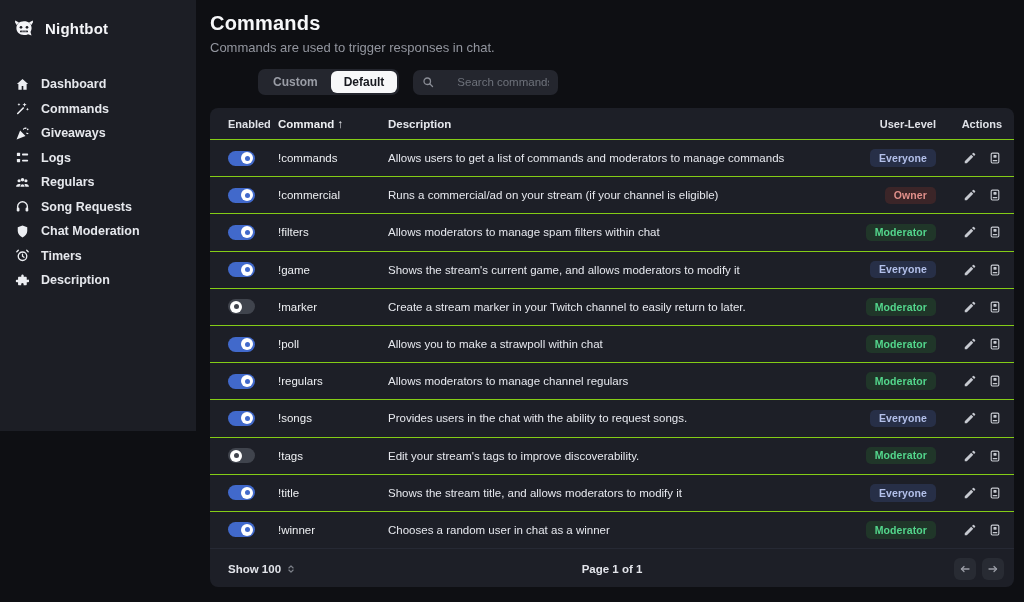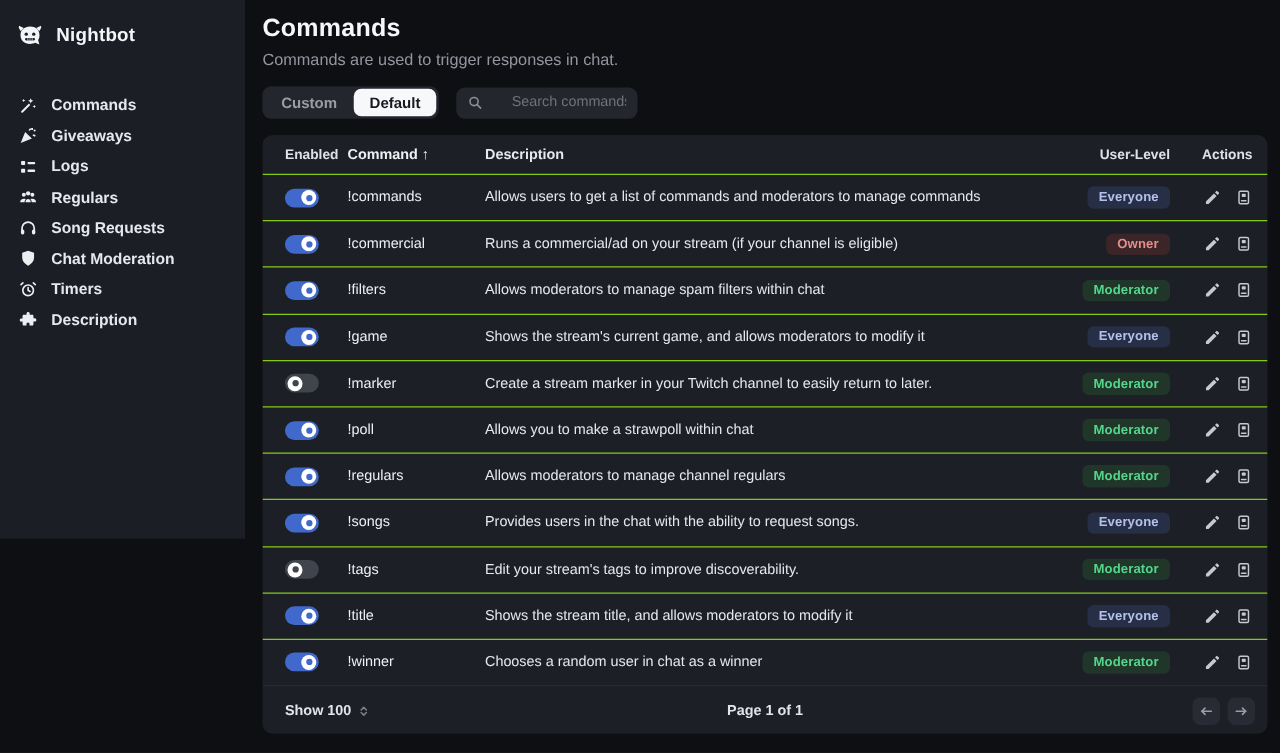--- a/index.html
+++ b/index.html
@@ -27,21 +27,21 @@
     font-size: 12.5px; color: #e6e8ed; font-weight: bold; height: 24.5px;
   }
   .nav-icon { width: 15px; height: 15px; display: inline-flex; color: #eceef2; flex: none; }
   .nav-icon svg { width: 100%; height: 100%; }
 
   
   .main { flex: 1; padding: 12px 10px 0 14px; position: relative; }
   .page-title { font-size: 20px; font-weight: bold; color: #f6f7f9; letter-spacing: .2px; }
   .page-subtitle { font-size: 13px; color: #93969f; margin-top: 5px; }
 
-  .toolbar { display: flex; align-items: center; gap: 14px; margin-top: 14px; }
+  .toolbar { display: flex; align-items: center; gap: 14px; margin-top: 14px; margin-left: 48px; }
   .tab-group { background: #24262e; border-radius: 7px; padding: 2px; display: inline-flex; }
   .tab {
     font-size: 12px; font-weight: bold; color: #9a9da6;
     padding: 5px 13px; border-radius: 6px; cursor: pointer; line-height: 1;
   }
   .tab.active { background: #f7f8f9; color: #17191f; }
   .search-box {
     display: flex; align-items: center; gap: 23px;
     background: #24262e; border-radius: 7px; height: 25px; width: 145px; padding: 0 9px; justify-content: space-between;
   }
@@ -136,20 +136,28 @@
           <circle cx="15" cy="11.3" r="1.35" fill="#1c1e25"></circle>
           <rect x="8" y="14.4" width="8" height="1.9" rx=".9" fill="#1c1e25"></rect>
           <rect x="9.7" y="14.1" width="1" height="2.5" fill="#f4f5f8" opacity=".55"></rect>
           <rect x="11.5" y="14.1" width="1" height="2.5" fill="#f4f5f8" opacity=".55"></rect>
           <rect x="13.3" y="14.1" width="1" height="2.5" fill="#f4f5f8" opacity=".55"></rect>
         </svg>
       </span>
       <span class="logo-text">Nightbot</span>
     </div>
     <nav class="nav" id="nav">
+  <div class="nav-item">
+    <span class="nav-icon">
+            <svg viewBox="0 0 24 24" fill="currentColor">
+              <path d="M12 3 3 11h2.4v9.5h5.3v-6.2h2.6v6.2h5.3V11H21z"></path>
+            </svg>
+          </span>
+    <span class="nav-label">Dashboard</span>
+  </div>
 
   <div class="nav-item">
     <span class="nav-icon">
             <svg viewBox="0 0 24 24" fill="currentColor">
               <path d="M3.4 19 13 9.4l1.8 1.8-9.6 9.6c-.5.5-1.3.5-1.8 0s-.5-1.3 0-1.8z"></path>
               <path d="M15.3 2.6l1 2.3 2.3 1-2.3 1-1 2.3-1-2.3-2.3-1 2.3-1zM19.9 10.8l.7 1.6 1.6.7-1.6.7-.7 1.6-.7-1.6-1.6-.7 1.6-.7zM6.3 3.2l.7 1.6 1.6.7-1.6.7-.7 1.6-.7-1.6L4 5.5l1.6-.7z"></path>
             </svg>
           </span>
     <span class="nav-label">Commands</span>
   </div>

